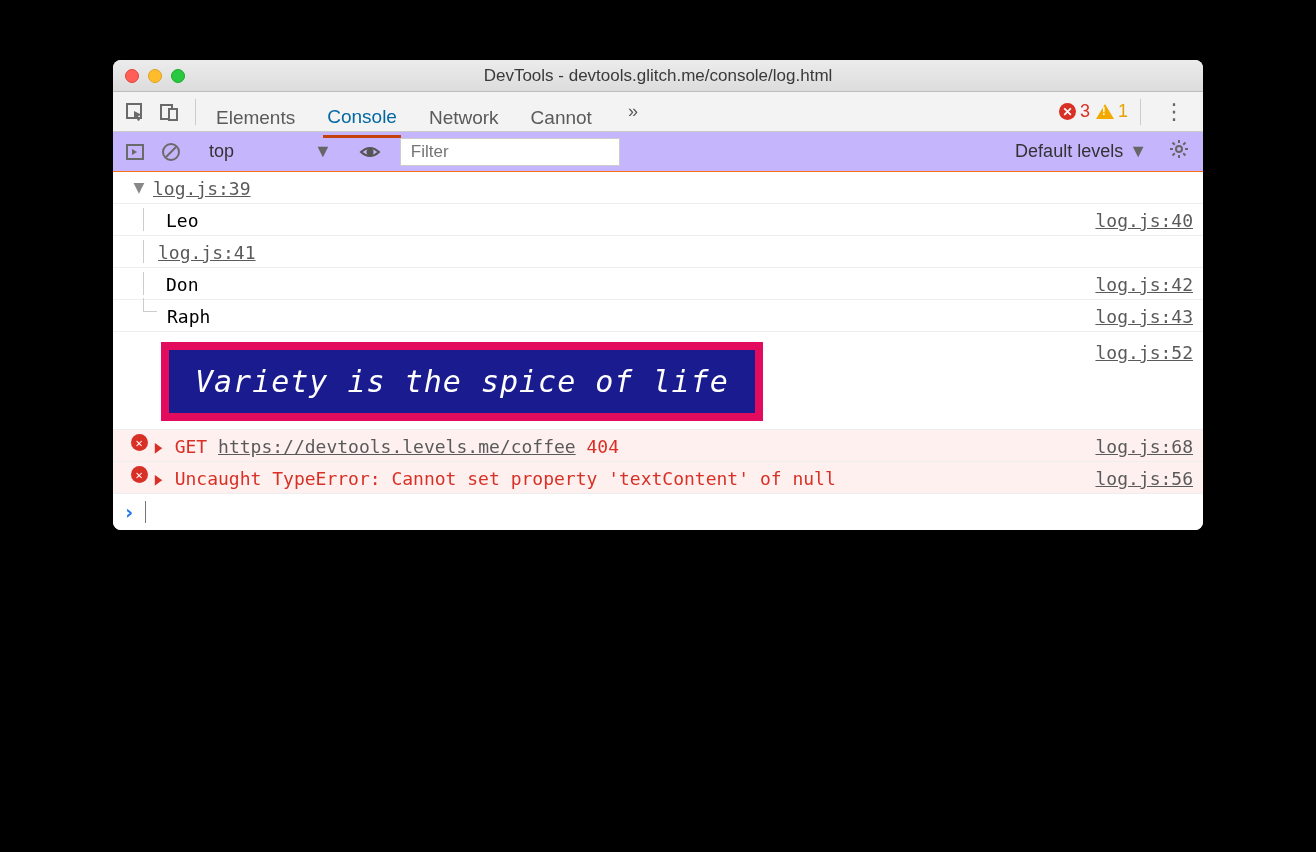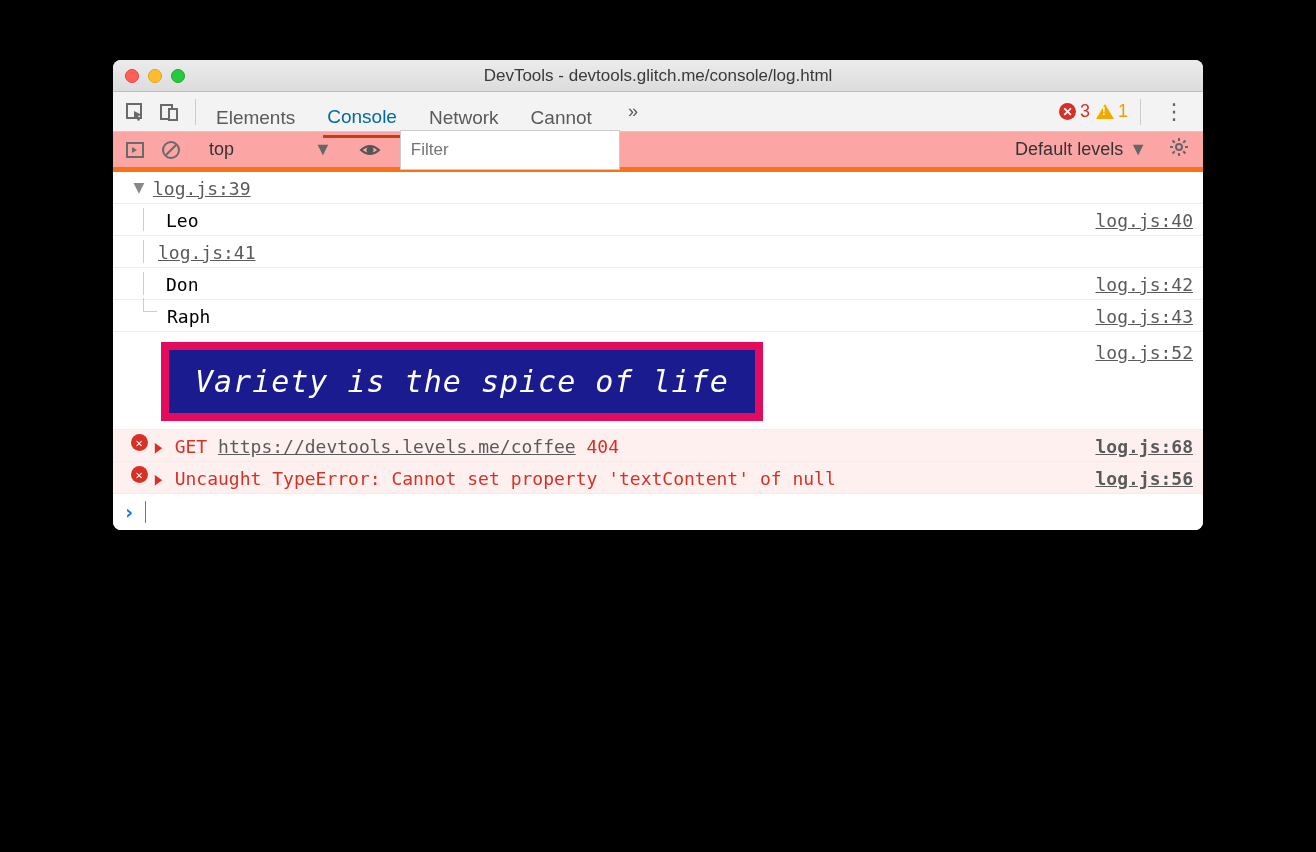--- a/index.html
+++ b/index.html
@@ -52,49 +52,49 @@
   .spacer { flex:1; }
   .badges { display:flex; align-items:center; gap:6px; font-size:18px;}
   .err-badge { color:#d93025; display:flex; align-items:center; gap:4px;}
   .warn-badge { color:#e8a100; display:flex; align-items:center; gap:4px;}
   .err-circ { width:17px;height:17px;border-radius:50%;background:#d93025;color:#fff;display:flex;align-items:center;justify-content:center;font-size:12px;font-weight:bold;}
   .warn-tri { width:0;height:0;border-left:9px solid transparent;border-right:9px solid transparent;border-bottom:15px solid #f2aa00;position:relative;}
   .warn-tri::after{content:"!";position:absolute;left:-3px;top:1px;color:#fff;font-size:11px;font-weight:bold;}
   .kebab { font-size:22px; color:#666; padding:0 10px;}
 
   .subbar {
-    height: 40px; background:#fca5a5; display:flex; align-items:center;
-    border-bottom:5px solid #f97316; padding:0 8px; gap:8px; font-size:18px; color:#5a5a5a;
+    height: 40px; background:#c4b5fd; display:flex; align-items:center;
+    border-bottom:1px solid #f97316; padding:0 8px; gap:8px; font-size:18px; color:#5a5a5a;
   }
   .sb-btn{width:28px;height:28px;display:flex;align-items:center;justify-content:center;color:#6a6a6a;}
   .context-select{display:flex;align-items:center;gap:80px;padding:2px 8px;font-size:18px;color:#333;}
   .sel-caret{color:#666;}
   .eye{font-size:20px;color:#555;}
-  .filter-input{background:#fff;border:1px solid #ccc;height:40px;padding:0 10px;font-size:17px;color:#888;width:220px;}
+  .filter-input{background:#fff;border:1px solid #ccc;height:28px;padding:0 10px;font-size:17px;color:#888;width:220px;}
   .levels{display:flex;align-items:center;gap:6px;color:#333;font-size:18px;}
   .gear{font-size:22px;color:#666;padding:0 6px;}
 
   .console-body{background:#fff;font-family:Menlo,Consolas,monospace;font-size:18px;}
   .row{display:flex;align-items:flex-start;border-bottom:1px solid #eee;padding:4px 10px 4px 12px;min-height:30px;}
   .row .gutter{width:28px;flex-shrink:0;display:flex;align-items:center;justify-content:center;color:#888;}
   .row .msg{flex:1;padding-top:2px;}
   .row .src{flex-shrink:0;text-decoration:underline;color:#5a5a5a;padding-top:2px;}
   .group-title{font-weight:bold;}
   .indent-line{width:1px;background:#ccc;align-self:stretch;margin-left:18px;margin-right:14px;}
   .indent2{padding-left:8px;}
   .tree-bot{width:14px;height:14px;border-left:1px solid #ccc;border-bottom:1px solid #ccc;margin-left:18px;margin-right:10px;margin-top:-6px;}
   
   .styled-row{padding:8px 10px 8px 48px;}
   .styled-msg{
     background:#1a1b8e;color:#fff;font-style:italic;font-size:30px;
     padding:14px 26px;border:8px solid #e30b5d;display:inline-block;
     font-family:Menlo,monospace;letter-spacing:1px;text-align:right;
   }
   .error-row{background:#fff0f0;color:#d93025;}
-  .error-row .src{color:#5a5a5a;font-weight:bold;}
+  .error-row .src{color:#5a5a5a;}
   .err-icon{width:17px;height:17px;border-radius:50%;background:#d93025;color:#fff;display:flex;align-items:center;justify-content:center;font-size:12px;font-weight:bold;}
   .url-link{text-decoration:underline;color:#5a5a5a;}
   .tri-r{display:inline-block;transform:scaleX(0.7);}
   .tri-d{display:inline-block;}
   .prompt-row{display:flex;align-items:center;padding:6px 10px;}
   .prompt-caret{color:#1a73e8;font-weight:bold;font-size:20px;margin-right:10px;}
   .prompt-input{border:none;outline:none;font-family:Menlo,monospace;font-size:18px;flex:1;border-left:1px solid #777;height:22px;padding-left:2px;}
   .stack-indent{padding-left:50px;display:block;}
   .stack-link{text-decoration:underline;}
 </style>

